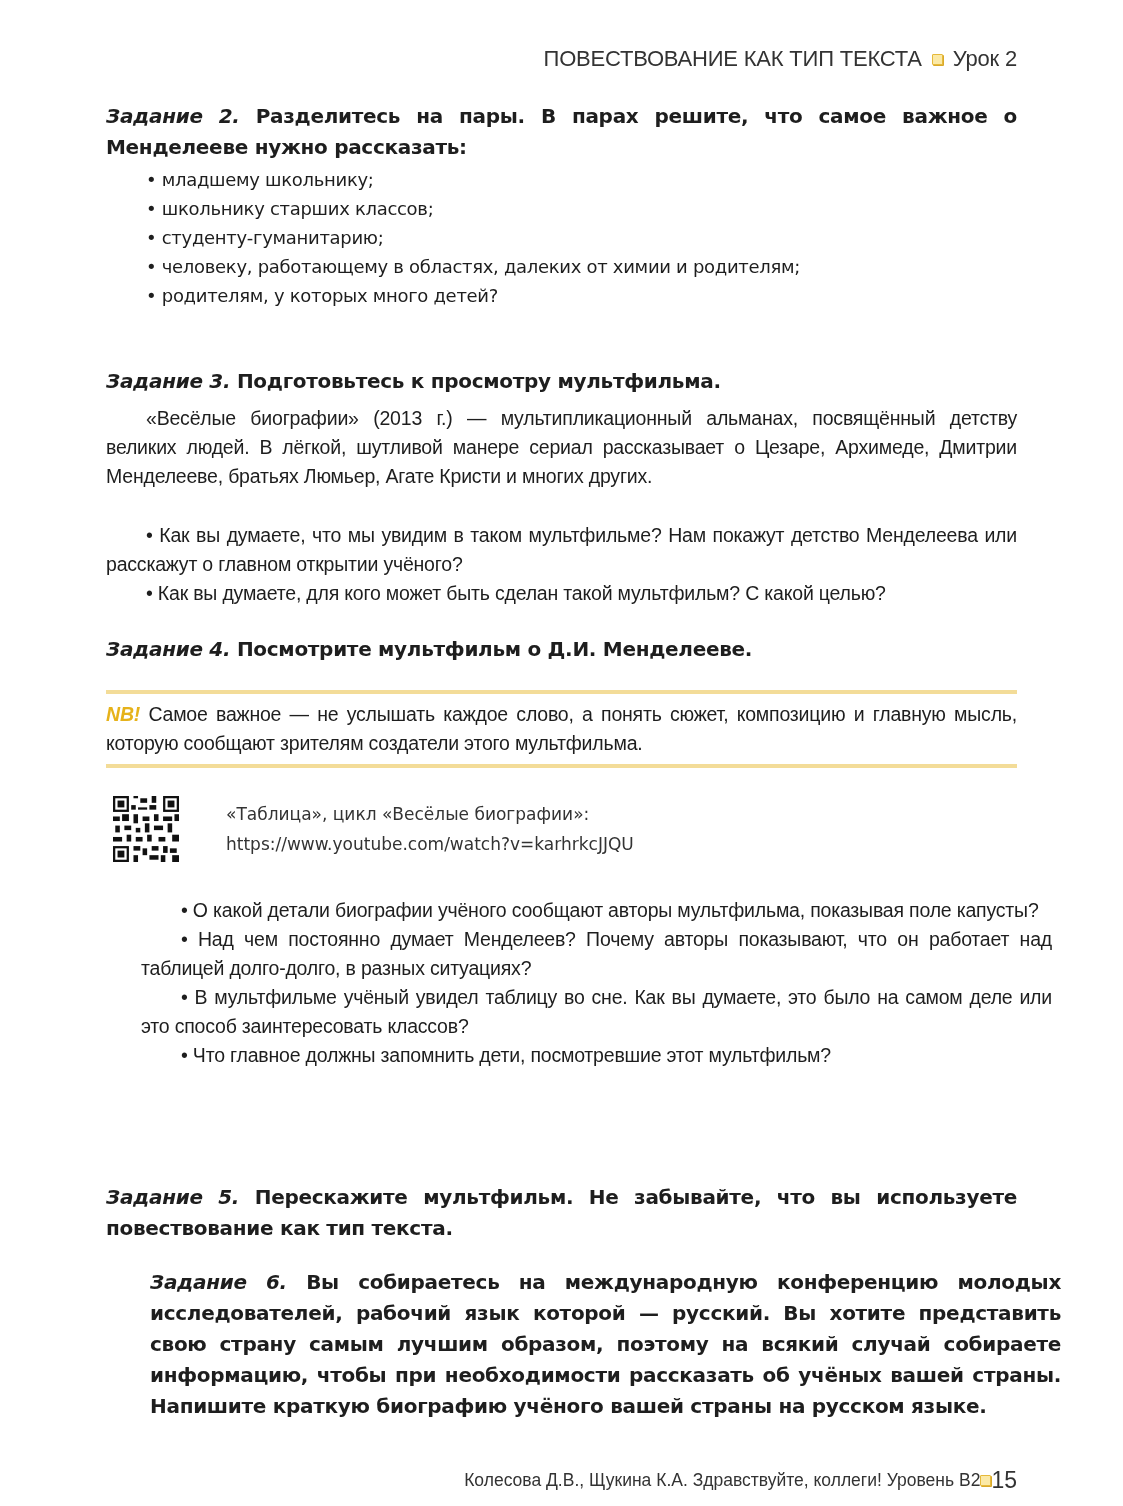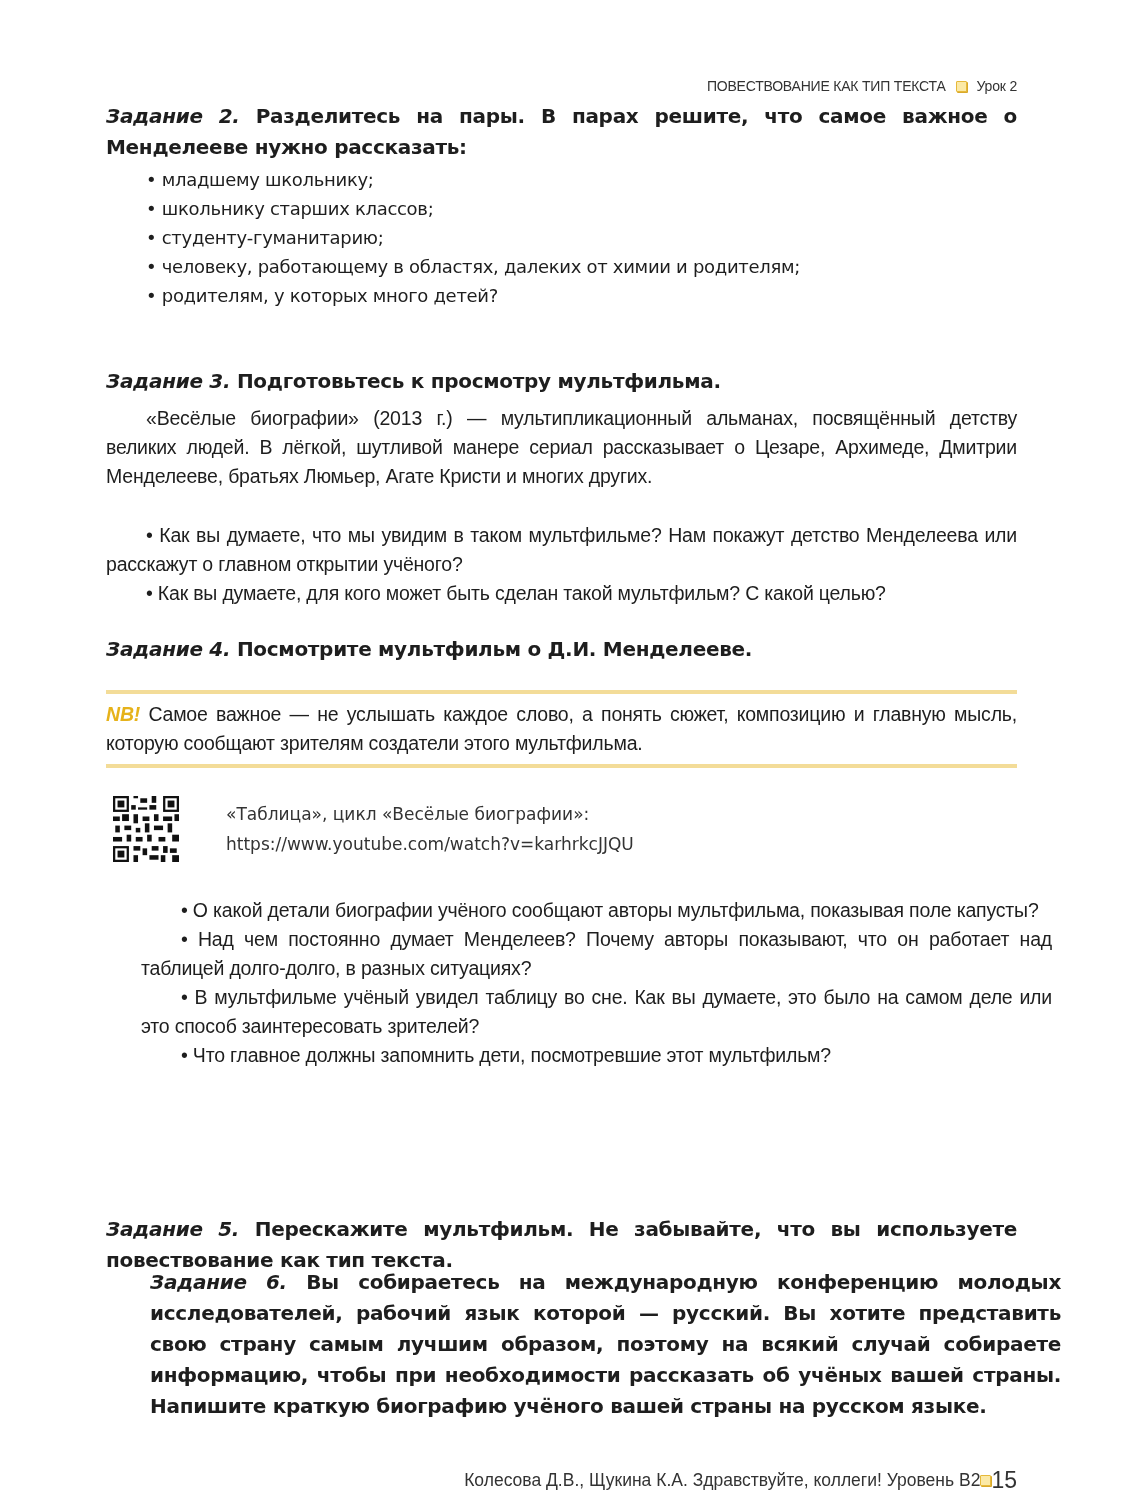--- a/index.html
+++ b/index.html
@@ -3,22 +3,22 @@
 <meta charset="utf-8">
 <style>
   html, body { margin: 0; padding: 0; background: #ffffff; }
   body {
     width: 1123px; height: 1506px; position: relative; overflow: hidden;
     font-family: "DejaVu Sans", sans-serif; color: #1e1e1e;
   }
   .page { position: absolute; left: 106px; width: 911px; }
   .header {
     position: absolute; top: 46px; right: 106px;
-    font-family: "Liberation Sans", sans-serif; font-size: 14px; color: #333;
-    display: flex; align-items: center; gap: 10px; letter-spacing: -0.2px; margin-top: 32px;
+    font-family: "Liberation Sans", sans-serif; font-size: 22px; color: #333;
+    display: flex; align-items: center; gap: 10px; letter-spacing: -0.2px;
   }
   .sq {
     display: inline-block; width: 9px; height: 9px;
     border: 1.5px solid #e6b93a; background: #fbe9a6; border-radius: 1px;
     box-shadow: 1px 1px 0 #d9a92b;
   }
   .task {
     font-family: "DejaVu Sans", sans-serif; font-weight: bold; font-size: 20px;
     line-height: 31px; letter-spacing: -0.3px; text-align: justify;
   }
@@ -137,25 +137,25 @@
   </g>
 </svg>
 <div style="position:absolute; left:226px; top:799px; font-family:'DejaVu Sans', sans-serif; font-size:17px; line-height:30px; color:#333;">
   <div>«Таблица», цикл «Весёлые биографии»:</div>
   <div>https://www.youtube.com/watch?v=karhrkcJJQU</div>
 </div>
 
 <div class="page body-text" style="top:896px;margin-left:35px;">
   <div class="indent-q">О какой детали биографии учёного сообщают авторы мультфильма, показывая поле капусты?</div>
   <div class="indent-q">Над чем постоянно думает Менделеев? Почему авторы показывают, что он работает над таблицей долго-долго, в разных ситуациях?</div>
-  <div class="indent-q">В мультфильме учёный увидел таблицу во сне. Как вы думаете, это было на самом деле или это способ заинтересовать зрителей?</div>
+  <div class="indent-q">В мультфильме учёный увидел таблицу во сне. Как вы думаете, это было на самом деле или это способ заинтересовать классов?</div>
   <div class="indent-q">Что главное должны запомнить дети, посмотревшие этот мультфильм?</div>
 </div>
 
-<div class="page task" style="top:1182px;margin-top:32px;">
+<div class="page task" style="top:1182px;">
   <span class="num">Задание 5.</span>
   <span>Перескажите мультфильм. Не забывайте, что вы используете повествование как тип текста.</span>
 </div>
 
 <div class="page task" style="top:1267px;margin-left:44px;">
   <span class="num">Задание 6.</span>
   <span>Вы собираетесь на международную конференцию молодых исследователей, рабочий язык которой — русский. Вы хотите представить свою страну самым лучшим образом, поэтому на всякий случай собираете информацию, чтобы при необходимости рассказать об учёных вашей страны. Напишите краткую биографию учёного вашей страны на русском языке.</span>
 </div>
 
 <div class="footer">

